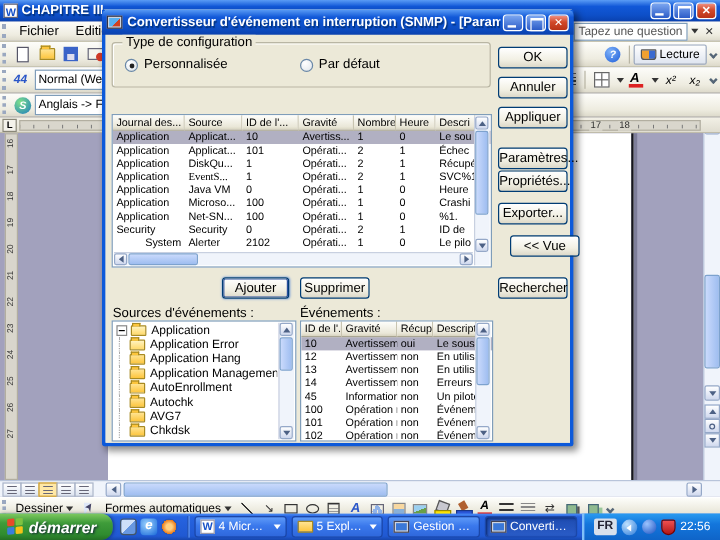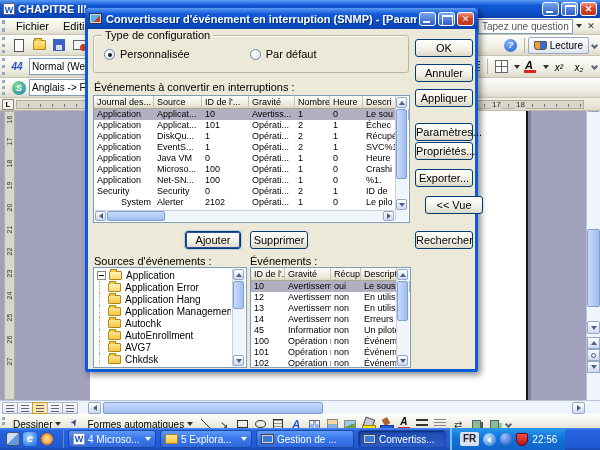--- a/index.html
+++ b/index.html
@@ -489,21 +489,20 @@
             <i class="rdot on"></i>
             <span>Personnalisée</span>
           </span>
           <span class="radio">
             <i class="rdot"></i>
             <span>Par défaut</span>
           </span>
         </div>
       </div>
 
-      <span class="d-label" style="left:6px; top:52px;">Événements à convertir en interruptions :</span>
 
       <div class="lv" style="left:5px; top:66px; width:317px; height:128px;">
         <div>
             <div class="lv-head">
               <div class="lv-hc" style="width: 60px;">Journal des...</div>
               <div class="lv-hc" style="width: 48px;">Source</div>
               <div class="lv-hc" style="width: 47px;">ID de l'...</div>
               <div class="lv-hc" style="width: 46px;">Gravité</div>
               <div class="lv-hc" style="width: 35px;">Nombre</div>
               <div class="lv-hc" style="width: 33px;">Heure</div>
@@ -531,21 +530,21 @@
               <div class="lv-c" style="width: 60px;">Application</div>
               <div class="lv-c" style="width: 48px;">DiskQu...</div>
               <div class="lv-c" style="width: 47px;">1</div>
               <div class="lv-c" style="width: 46px;">Opérati...</div>
               <div class="lv-c" style="width: 35px;">2</div>
               <div class="lv-c" style="width: 33px;">1</div>
               <div class="lv-c" style="width: 33px;">Récupé</div>
             </div>
             <div class="lv-row">
               <div class="lv-c" style="width: 60px;">Application</div>
-              <div class="lv-c" style="width: 48px;">EventS...</div>
+              <div class="lv-c" style="width: 48px; font-family: Liberation Serif, serif;">EventS...</div>
               <div class="lv-c" style="width: 47px;">1</div>
               <div class="lv-c" style="width: 46px;">Opérati...</div>
               <div class="lv-c" style="width: 35px;">2</div>
               <div class="lv-c" style="width: 33px;">1</div>
               <div class="lv-c" style="width: 33px;">SVC%1</div>
             </div>
             <div class="lv-row">
               <div class="lv-c" style="width: 60px;">Application</div>
               <div class="lv-c" style="width: 48px;">Java VM</div>
               <div class="lv-c" style="width: 47px;">0</div>
@@ -636,26 +635,26 @@
               <span>Application Hang</span>
             </div>
             <div class="tree-row">
               <i class="indent"></i>
               <i class="fold"></i>
               <span>Application Management</span>
             </div>
             <div class="tree-row">
               <i class="indent"></i>
               <i class="fold"></i>
-              <span>Autochk</span>
+              <span>AutoEnrollment</span>
             </div>
             <div class="tree-row">
               <i class="indent"></i>
               <i class="fold"></i>
-              <span>AutoEnrollment</span>
+              <span>Autochk</span>
             </div>
             <div class="tree-row">
               <i class="indent"></i>
               <i class="fold"></i>
               <span>AVG7</span>
             </div>
             <div class="tree-row">
               <i class="indent"></i>
               <i class="fold"></i>
               <span>Chkdsk</span>
@@ -744,20 +743,29 @@
       <span class="xpbtn" style="left:327px; top:35px;  width:58px;">Annuler</span>
       <span class="xpbtn" style="left:327px; top:60px;  width:58px;">Appliquer</span>
       <span class="xpbtn" style="left:327px; top:94px;  width:58px;">Paramètres...</span>
       <span class="xpbtn" style="left:327px; top:113px; width:58px;">Propriétés...</span>
       <span class="xpbtn" style="left:327px; top:140px; width:58px;">Exporter...</span>
       <span class="xpbtn" style="left:337px; top:167px; width:58px;">&lt;&lt; Vue</span>
     </div>
   </div>
 
   <div class="taskbar">
+    <div class="startbtn">
+      <span class="startlogo">
+          <i></i>
+          <i></i>
+          <i></i>
+          <i></i>
+        </span>
+      <span>démarrer</span>
+    </div>
     <div class="qlaunch">
       <span class="ql desk"></span>
       <span class="ql ie"></span>
       <span class="ql wmp"></span>
     </div>
     <span class="tb-sep"></span>
 
     <div class="task" style="max-width:88px;">
       <span class="ticon ti-word"></span>
       <span class="tlabel">4 Microso...</span>

